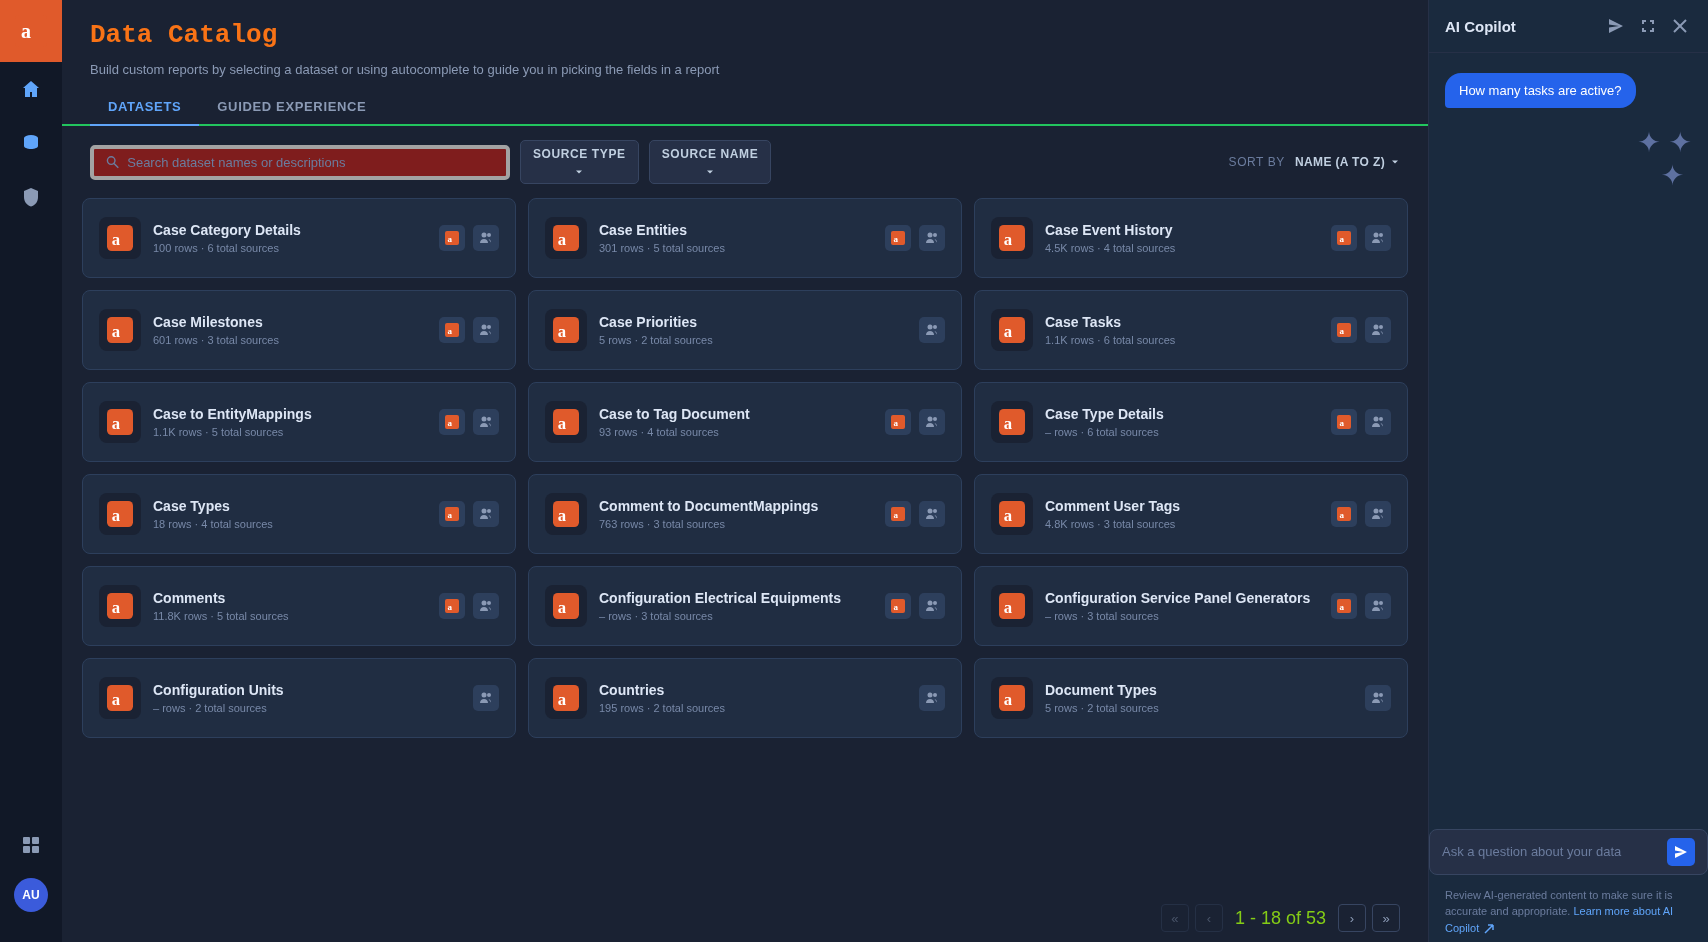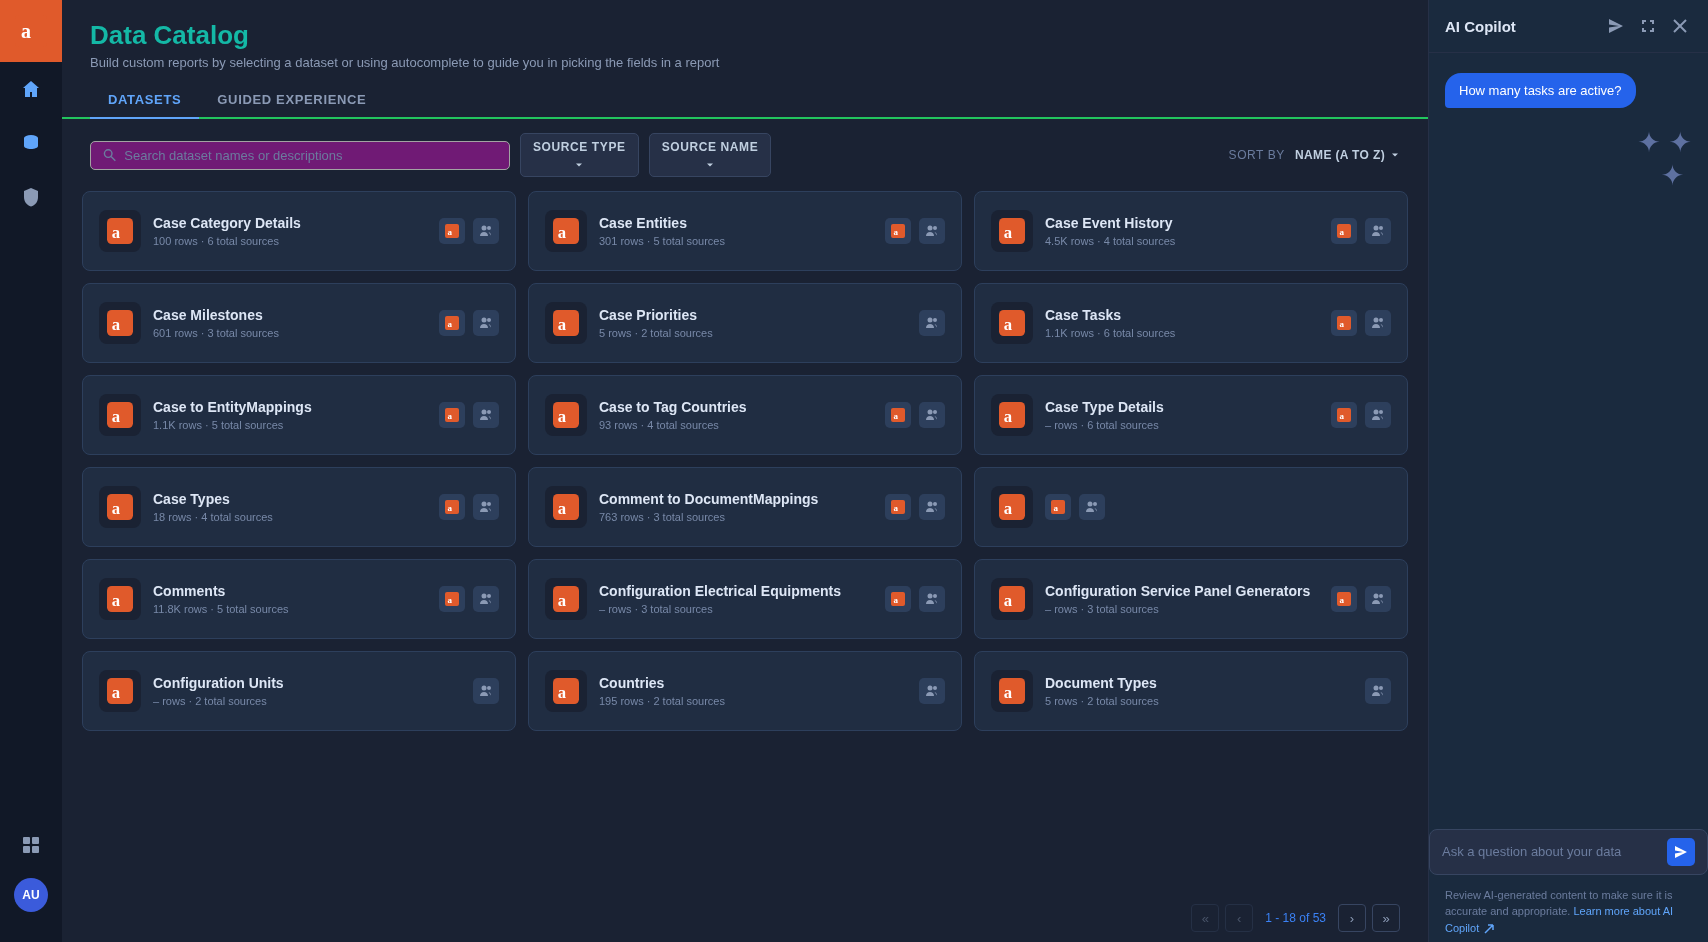--- a/index.html
+++ b/index.html
@@ -75,22 +75,23 @@
       flex-direction: column;
       overflow: hidden;
     }
     .header {
       padding: 20px 28px 12px;
       background: #1a2233;
     }
     .header h1 {
       font-size: 26px;
       font-weight: 700;
-      color: #14b8a6;
-      margin-bottom: 4px;
+      color: #f97316;
+      margin-bottom: 12px;
+      font-family: Liberation Mono, monospace;
     }
     .header .subtitle {
       font-size: 13px;
       color: #8b9ab5;
     }
     .tabs {
       display: flex;
       border-bottom: 2px solid #22c55e;
       padding: 0 28px;
       background: #1a2233;
@@ -114,22 +115,22 @@
     .toolbar {
       display: flex;
       align-items: center;
       padding: 14px 28px;
       gap: 10px;
       background: #1a2233;
     }
     .search-box {
       display: flex;
       align-items: center;
-      background: #701a75;
-      border: 1px solid #a3a3a3;
+      background: #7f1d1d;
+      border: 4px solid #a3a3a3;
       border-radius: 5px;
       padding: 6px 12px;
       flex: 1;
       max-width: 420px;
       gap: 8px;
     }
     .search-box input {
       background: transparent;
       border: none;
       outline: none;
@@ -262,22 +263,22 @@
       justify-content: center;
       background: transparent;
       border: 1px solid #374561;
       border-radius: 4px;
       color: #8b9ab5;
       font-size: 13px;
       cursor: pointer;
     }
     .page-btn.disabled { opacity: 0.4; cursor: default; }
     .page-info {
-      font-size: 12px;
-      color: #3b82f6;
+      font-size: 18px;
+      color: #84cc16;
       margin: 0 6px;
     }
     
     .right-panel {
       width: 280px;
       background: #1a2a3e;
       border-left: 1px solid #263047;
       display: flex;
       flex-direction: column;
       flex-shrink: 0;
@@ -669,21 +670,21 @@
       </div>
     </div>
         <div class="card">
       <div class="card-icon">
         <svg class="appian-logo" viewBox="0 0 28 28">
           <rect width="28" height="28" rx="5" fill="#e05a2b"></rect>
           <text x="5" y="21" font-size="18" font-weight="bold" fill="white" font-family="serif">a</text>
         </svg>
       </div>
       <div class="card-info">
-        <div class="card-title">Case to Tag Countries</div>
+        <div class="card-title">Case to Tag Document</div>
         <div class="card-meta">
           <span class="highlight">93</span> rows · <span class="highlight">4</span> total sources
         </div>
       </div>
       <div class="card-actions">
         <div class="action-icon">
               <svg width="14" height="14" viewBox="0 0 28 28">
                 <rect width="28" height="28" rx="4" fill="#e05a2b"></rect>
                 <text x="5" y="21" font-size="18" font-weight="bold" fill="white" font-family="serif">a</text>
               </svg>
@@ -787,20 +788,26 @@
               </svg>
             </div>
       </div>
     </div>
         <div class="card">
       <div class="card-icon">
         <svg class="appian-logo" viewBox="0 0 28 28">
           <rect width="28" height="28" rx="5" fill="#e05a2b"></rect>
           <text x="5" y="21" font-size="18" font-weight="bold" fill="white" font-family="serif">a</text>
         </svg>
+      </div>
+      <div class="card-info">
+        <div class="card-title">Comment User Tags</div>
+        <div class="card-meta">
+          <span class="highlight">4.8K</span> rows · <span class="highlight">3</span> total sources
+        </div>
       </div>
       <div class="card-actions">
         <div class="action-icon">
               <svg width="14" height="14" viewBox="0 0 28 28">
                 <rect width="28" height="28" rx="4" fill="#e05a2b"></rect>
                 <text x="5" y="21" font-size="18" font-weight="bold" fill="white" font-family="serif">a</text>
               </svg>
             </div>
         <div class="action-icon">
               <svg width="14" height="14" viewBox="0 0 14 14" fill="#8b9ab5">

